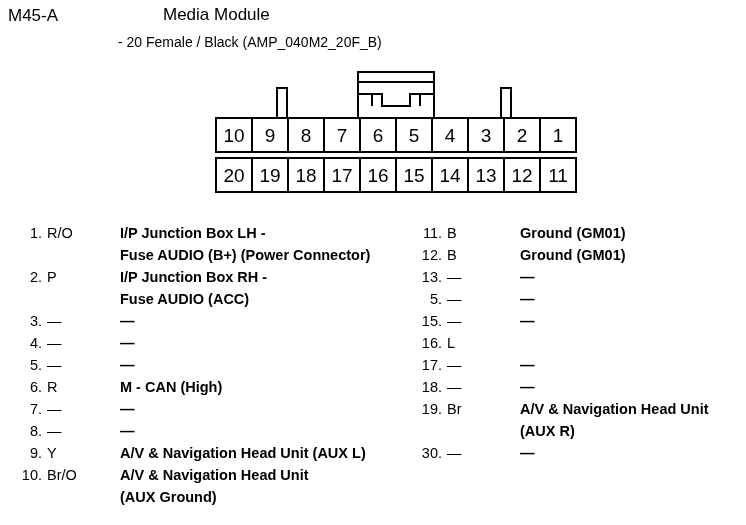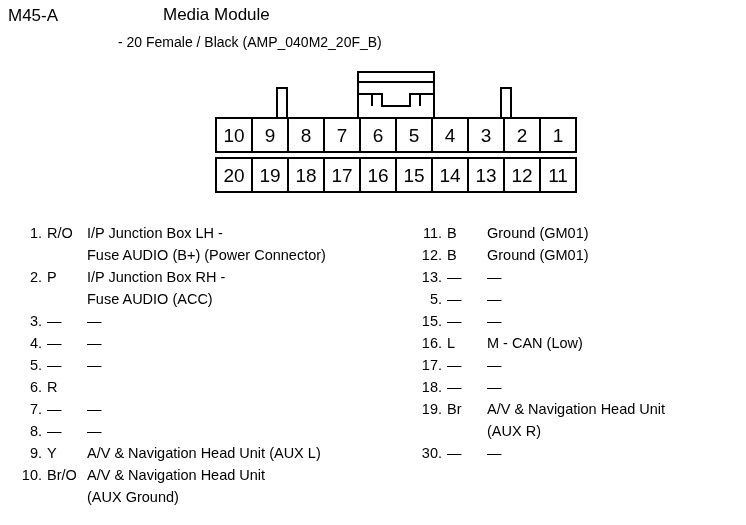--- a/index.html
+++ b/index.html
@@ -72,24 +72,25 @@
     left: 0;
     top: 0;
     width: 82px;
     font-size: 14.5px;
     line-height: 22px;
     white-space: nowrap;
   }
   .pin-num { display: inline-block; min-width: 26px; text-align: right; }
   .pin-color { display: inline-block; margin-left: 5px; }
   .pin-desc {
-    margin-left: 71px;
+    margin-left: 104px;
     font-size: 14.5px;
     line-height: 22px;
     white-space: pre-line;
+    font-weight: bold;
   }
 </style>
 </head>
 <body>
 
 <div id="header-area">
   <div id="module-code">M45-A</div>
   <div id="module-title">Media Module</div>
   <div id="module-subtitle">- 20 Female / Black (AMP_040M2_20F_B)</div>
 </div>
@@ -180,20 +181,21 @@
       <div class="pin-row">
         <div class="pin-id"><span class="pin-num">4.</span><span class="pin-color">—</span></div>
         <div class="pin-desc">—</div>
       </div>
       <div class="pin-row">
         <div class="pin-id"><span class="pin-num">5.</span><span class="pin-color">—</span></div>
         <div class="pin-desc">—</div>
       </div>
       <div class="pin-row">
         <div class="pin-id"><span class="pin-num">6.</span><span class="pin-color">R</span></div>
+        <div class="pin-desc">M - CAN (High)</div>
       </div>
       <div class="pin-row">
         <div class="pin-id"><span class="pin-num">7.</span><span class="pin-color">—</span></div>
         <div class="pin-desc">—</div>
       </div>
       <div class="pin-row">
         <div class="pin-id"><span class="pin-num">8.</span><span class="pin-color">—</span></div>
         <div class="pin-desc">—</div>
       </div>
       <div class="pin-row">
@@ -222,21 +224,20 @@
       <div class="pin-row">
         <div class="pin-id"><span class="pin-num">5.</span><span class="pin-color">—</span></div>
         <div class="pin-desc">—</div>
       </div>
       <div class="pin-row">
         <div class="pin-id"><span class="pin-num">15.</span><span class="pin-color">—</span></div>
         <div class="pin-desc">—</div>
       </div>
       <div class="pin-row">
         <div class="pin-id"><span class="pin-num">16.</span><span class="pin-color">L</span></div>
-        <div class="pin-desc">M - CAN (Low)</div>
       </div>
       <div class="pin-row">
         <div class="pin-id"><span class="pin-num">17.</span><span class="pin-color">—</span></div>
         <div class="pin-desc">—</div>
       </div>
       <div class="pin-row">
         <div class="pin-id"><span class="pin-num">18.</span><span class="pin-color">—</span></div>
         <div class="pin-desc">—</div>
       </div>
       <div class="pin-row">

